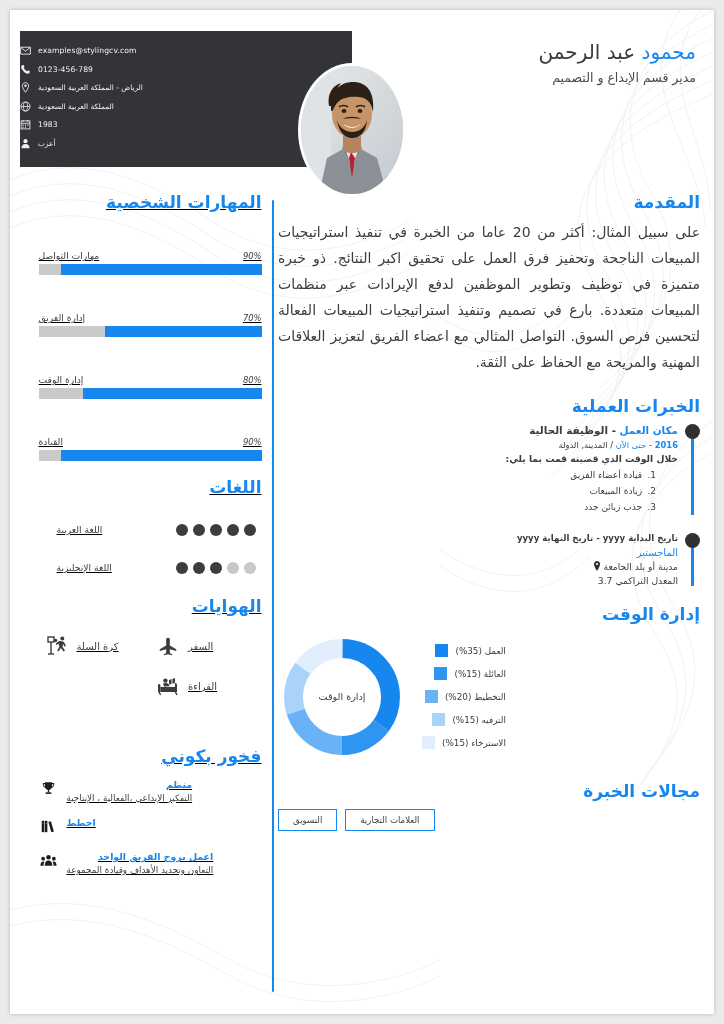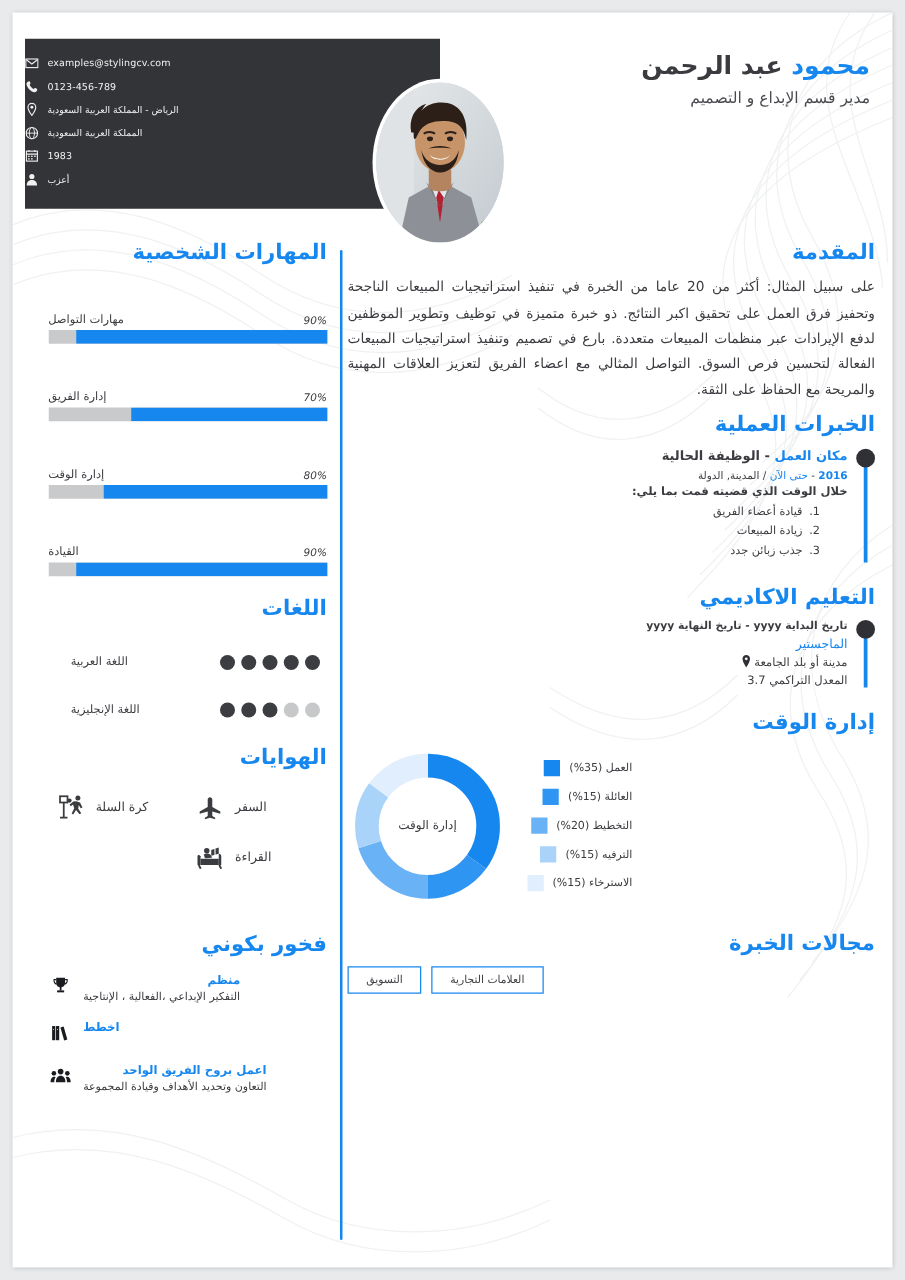--- a/index.html
+++ b/index.html
@@ -52,35 +52,35 @@
     overflow:hidden;z-index:4;
     background:#cfd4d8;
     box-shadow:0 0 0 3px #ffffff;
   }
   .photo svg{display:block;}
 
   .name-wrap{
     position:absolute;right:18px;top:30px;width:300px;text-align:right;z-index:3;
   }
   .name{
-    font-size:20px;font-weight:bold;line-height:1.25;color:#3a3b3f;
+    font-size:20px;font-weight:normal;line-height:1.25;color:#3a3b3f;
     letter-spacing:0;
   }
   .name .hl{color:#1787f0;}
   .job-title{
     margin-top:5px;font-size:12.5px;color:#4a4b50;line-height:1.3;
   }
 
   
   .body-cols{position:relative;display:flex;flex-direction:row;height:822px;}
   .col-right{width:440px;padding:0 14px 0 4px;box-sizing:border-box;}
   .divider{
     width:2.5px;background:#1787f0;margin:8px 0 22px 0;flex:0 0 2.5px;border-radius:2px;
   }
-  .col-left{width:241px;padding:0 10px 0 8px;box-sizing:border-box;}
+  .col-left{width:241px;padding:0 10px 0 8px;box-sizing:border-box;text-decoration:underline;}
 
   .sec-title{
     color:#1787f0;font-size:17px;font-weight:bold;text-align:right;
     margin:0 0 8px 0;line-height:1.2;
   }
 
   
   .skill{margin-bottom:7px;}
   .skill-head{display:flex;justify-content:space-between;align-items:flex-end;margin-bottom:3px;}
   .skill-name{font-size:9.2px;color:#3b3c40;margin-top:30px;}
@@ -103,22 +103,22 @@
 
   
   .proud{display:flex;justify-content:flex-end;gap:8px;margin-bottom:13px;}
   .proud-ic{width:20px;height:20px;display:flex;align-items:flex-start;justify-content:center;flex:0 0 20px;padding-top:1px;}
   .proud-txt{text-align:right;}
   .proud-h{color:#1787f0;font-size:9.4px;font-weight:bold;margin-bottom:2px;letter-spacing:.4px;}
   .proud-b{color:#3b3c40;font-size:8.8px;line-height:1.45;}
 
   
   .intro{
-    font-size:11px;line-height:1.85;color:#3b3c40;text-align:justify;
-    direction:rtl;margin-bottom:8px;
+    font-size:14px;line-height:1.85;color:#3b3c40;text-align:justify;
+    direction:rtl;margin-bottom:20px;
   }
 
   
   .tl{position:relative;padding-right:22px;margin-bottom:18px;}
   .tl-line{position:absolute;right:6.5px;top:9px;bottom:0;width:2.2px;background:#1787f0;}
   .tl-dot{position:absolute;right:0px;top:0px;width:15px;height:15px;border-radius:50%;background:#303135;z-index:2;}
   .tl-body{text-align:right;}
   .tl-h{font-size:10.4px;color:#3b3c40;font-weight:bold;margin-bottom:4px;}
   .tl-h .hl{color:#1787f0;font-weight:bold;}
   .tl-date{font-size:8.4px;color:#3b3c40;margin-bottom:3px;}
@@ -326,21 +326,20 @@
             </div>
             <div class="tl-sub">خلال الوقت الذي قضيته قمت بما يلي:</div>
             <ul class="tl-list">
               <li><span class="num">1.</span><span>قيادة أعضاء الفريق</span></li>
               <li><span class="num">2.</span><span>زيادة المبيعات</span></li>
               <li><span class="num">3.</span><span>جذب زبائن جدد</span></li>
             </ul>
           </div>
         </div>
 
-        <h2 class="sec-title">التعليم الاكاديمي</h2>
         <div class="tl">
           <div class="tl-line"></div>
           <div class="tl-dot"></div>
           <div class="tl-body">
             <div class="edu-h">
               <span>تاريخ البداية yyyy</span>
               <span>-</span>
               <span>تاريخ النهاية yyyy</span>
             </div>
             <div class="edu-blue">الماجستير</div>

